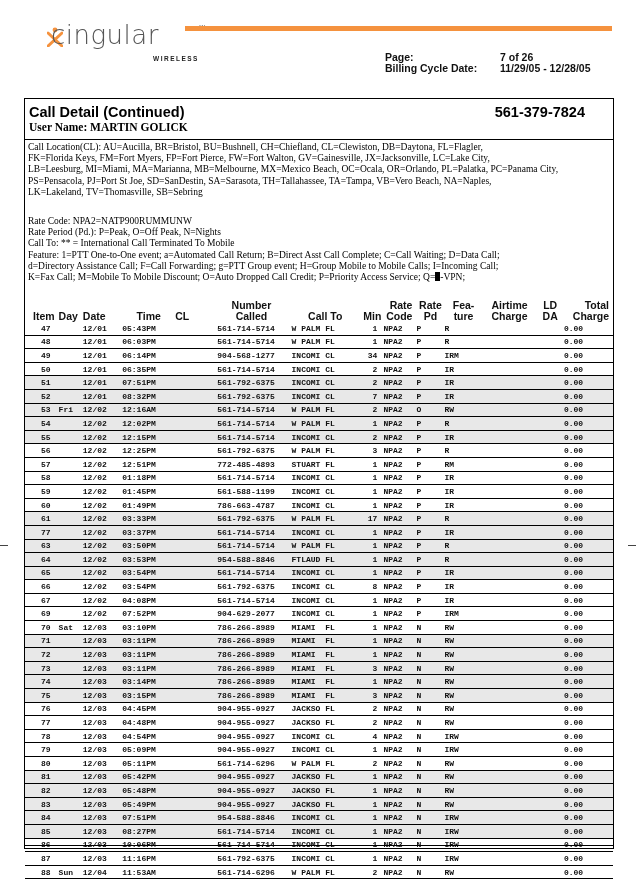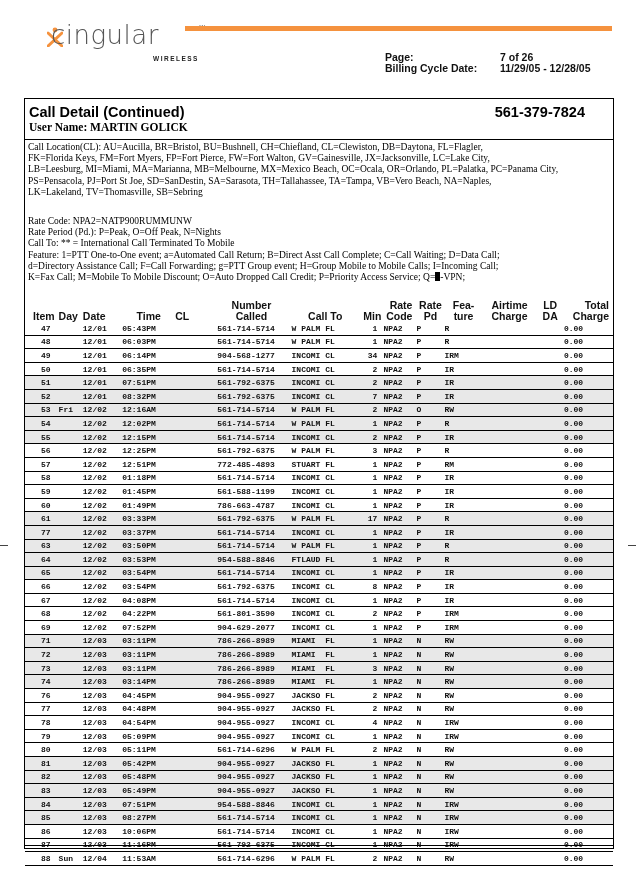--- a/index.html
+++ b/index.html
@@ -447,47 +447,47 @@
           <td class="c-to">INCOMI CL</td>
           <td class="c-min">1</td>
           <td class="c-rc">NPA2</td>
           <td class="c-rp">P</td>
           <td class="c-feat">IR</td>
           <td class="c-air"></td>
           <td class="c-ld"></td>
           <td class="c-tot" style="text-align: left;">0.00</td>
         </tr>
         <tr>
-          <td class="c-item">68</td>
-          <td class="c-day"></td>
-          <td class="c-date">12/02</td>
-          <td class="c-time">04:22PM</td>
-          <td class="c-cl"></td>
-          <td class="c-num">561-801-3590</td>
-          <td class="c-to">INCOMI CL</td>
-          <td class="c-min">2</td>
+          <td class="c-item">69</td>
+          <td class="c-day"></td>
+          <td class="c-date">12/02</td>
+          <td class="c-time">07:52PM</td>
+          <td class="c-cl"></td>
+          <td class="c-num">904-629-2077</td>
+          <td class="c-to">INCOMI CL</td>
+          <td class="c-min">1</td>
           <td class="c-rc">NPA2</td>
           <td class="c-rp">P</td>
           <td class="c-feat">IRM</td>
           <td class="c-air"></td>
           <td class="c-ld"></td>
           <td class="c-tot" style="text-align: left;">0.00</td>
         </tr>
         <tr>
-          <td class="c-item">69</td>
-          <td class="c-day"></td>
-          <td class="c-date">12/02</td>
-          <td class="c-time">07:52PM</td>
-          <td class="c-cl"></td>
-          <td class="c-num">904-629-2077</td>
-          <td class="c-to">INCOMI CL</td>
-          <td class="c-min">1</td>
-          <td class="c-rc">NPA2</td>
-          <td class="c-rp">P</td>
-          <td class="c-feat">IRM</td>
+          <td class="c-item">70</td>
+          <td class="c-day">Sat</td>
+          <td class="c-date">12/03</td>
+          <td class="c-time">03:10PM</td>
+          <td class="c-cl"></td>
+          <td class="c-num">786-266-8989</td>
+          <td class="c-to">MIAMI  FL</td>
+          <td class="c-min">1</td>
+          <td class="c-rc">NPA2</td>
+          <td class="c-rp">N</td>
+          <td class="c-feat">RW</td>
           <td class="c-air"></td>
           <td class="c-ld"></td>
           <td class="c-tot" style="text-align: left;">0.00</td>
         </tr>
         <tr class="shade">
           <td class="c-item">71</td>
           <td class="c-day"></td>
           <td class="c-date">12/03</td>
           <td class="c-time">03:11PM</td>
           <td class="c-cl"></td>
@@ -535,20 +535,36 @@
         </tr>
         <tr class="shade">
           <td class="c-item">74</td>
           <td class="c-day"></td>
           <td class="c-date">12/03</td>
           <td class="c-time">03:14PM</td>
           <td class="c-cl"></td>
           <td class="c-num">786-266-8989</td>
           <td class="c-to">MIAMI  FL</td>
           <td class="c-min">1</td>
+          <td class="c-rc">NPA2</td>
+          <td class="c-rp">N</td>
+          <td class="c-feat">RW</td>
+          <td class="c-air"></td>
+          <td class="c-ld"></td>
+          <td class="c-tot" style="text-align: left;">0.00</td>
+        </tr>
+        <tr class="shade">
+          <td class="c-item">75</td>
+          <td class="c-day"></td>
+          <td class="c-date">12/03</td>
+          <td class="c-time">03:15PM</td>
+          <td class="c-cl"></td>
+          <td class="c-num">786-266-8989</td>
+          <td class="c-to">MIAMI  FL</td>
+          <td class="c-min">3</td>
           <td class="c-rc">NPA2</td>
           <td class="c-rp">N</td>
           <td class="c-feat">RW</td>
           <td class="c-air"></td>
           <td class="c-ld"></td>
           <td class="c-tot" style="text-align: left;">0.00</td>
         </tr>
         <tr>
           <td class="c-item">76</td>
           <td class="c-day"></td>

